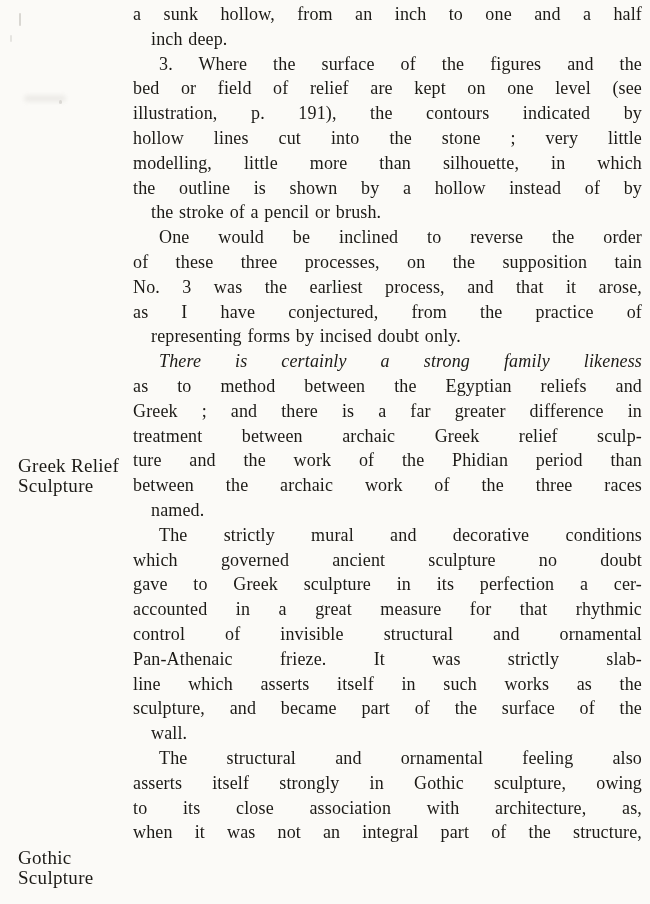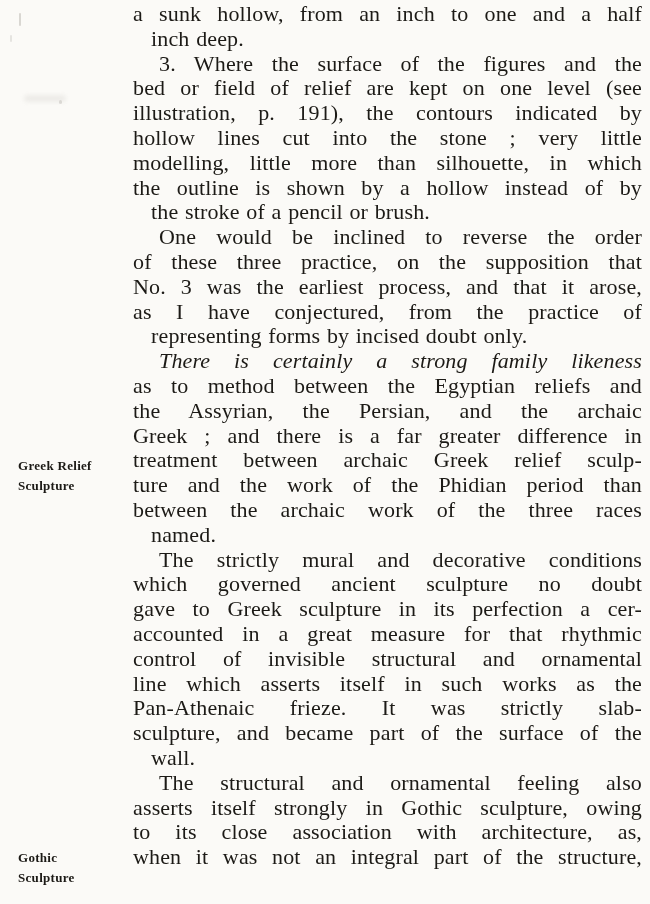--- a/index.html
+++ b/index.html
@@ -12,38 +12,38 @@
     overflow: hidden;
   }
   .page { position: absolute; inset: 0; }
 
   
   .body-text {
     position: absolute;
     left: 133px; top: 2px; width: 509px;
   }
   .line {
-    font-size: 22px;
+    font-size: 18px;
     line-height: 24.8px;
     height: 24.8px;
     overflow: hidden;
     text-align: justify;
     text-align-last: justify;
     letter-spacing: 0.15px;
     word-spacing: 1px;
   }
   .line.end { text-align-last: left; margin-left: 18px; }
 
   
   .margin-note {
     position: absolute;
     left: 18px;
     width: 120px;
-    font-size: 13px;
-    font-weight: bold;
+    font-size: 19px;
+    font-weight: normal;
     line-height: 19.5px;
     letter-spacing: 0.3px;
     color: var(--ink, #1c1a16);
   }
 
   
   .artifact { position: absolute; background: #bdbab4; }
   .artifact.a1 { left: 19px; top: 13px; width: 2px; height: 13px; opacity: .55; border-radius: 1px; }
   .artifact.a2 { left: 10px; top: 35px; width: 2px; height: 7px; opacity: .35; border-radius: 1px; }
   .artifact.a3 { left: 24px; top: 95px; width: 42px; height: 7px; opacity: .22; border-radius: 4px; filter: blur(2px); }
@@ -73,39 +73,38 @@
       <div class="line">a sunk hollow, from an inch to one and a half</div>
       <div class="line end">inch deep.</div>
       <div class="line" style="text-indent: 26px;">3. Where the surface of the figures and the</div>
       <div class="line">bed or field of relief are kept on one level (see</div>
       <div class="line">illustration, p. 191), the contours indicated by</div>
       <div class="line">hollow lines cut into the stone ; very little</div>
       <div class="line">modelling, little more than silhouette, in which</div>
       <div class="line">the outline is shown by a hollow instead of by</div>
       <div class="line end">the stroke of a pencil or brush.</div>
       <div class="line" style="text-indent: 26px;">One would be inclined to reverse the order</div>
-      <div class="line">of these three practice, on the supposition that</div>
+      <div class="line">of these three processes, on the supposition tain</div>
       <div class="line">No. 3 was the earliest process, and that it arose,</div>
       <div class="line">as I have conjectured, from the practice of</div>
       <div class="line end">representing forms by incised doubt only.</div>
       <div class="line" style="text-indent: 26px; font-style: italic;">There is certainly a strong family likeness</div>
       <div class="line">as to method between the Egyptian reliefs and</div>
-      <div class="line">the Assyrian, the Persian, and the archaic</div>
       <div class="line">Greek ; and there is a far greater difference in</div>
       <div class="line">treatment between archaic Greek relief sculp-</div>
       <div class="line">ture and the work of the Phidian period than</div>
       <div class="line">between the archaic work of the three races</div>
       <div class="line end">named.</div>
       <div class="line" style="text-indent: 26px;">The strictly mural and decorative conditions</div>
       <div class="line">which governed ancient sculpture no doubt</div>
       <div class="line">gave to Greek sculpture in its perfection a cer-</div>
       <div class="line">accounted in a great measure for that rhythmic</div>
       <div class="line">control of invisible structural and ornamental</div>
+      <div class="line">Pan-Athenaic frieze.  It was strictly slab-</div>
       <div class="line">line which asserts itself in such works as the</div>
-      <div class="line">Pan-Athenaic frieze.  It was strictly slab-</div>
       <div class="line">sculpture, and became part of the surface of the</div>
       <div class="line end">wall.</div>
       <div class="line" style="text-indent: 26px;">The structural and ornamental feeling also</div>
       <div class="line">asserts itself strongly in Gothic sculpture, owing</div>
       <div class="line">to its close association with architecture, as,</div>
       <div class="line">when it was not an integral part of the structure,</div>
     </div>
 </div>
 
 </body></html>

